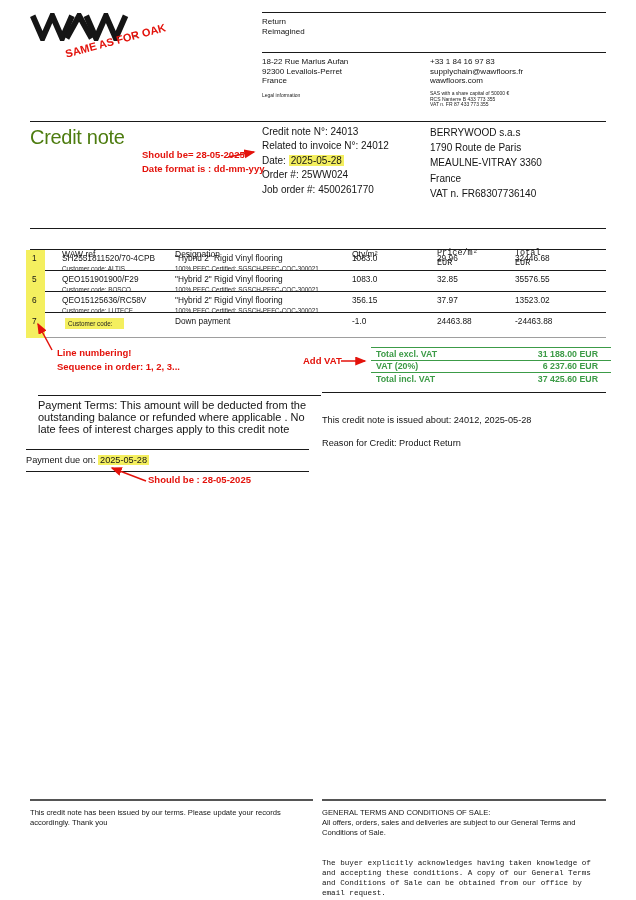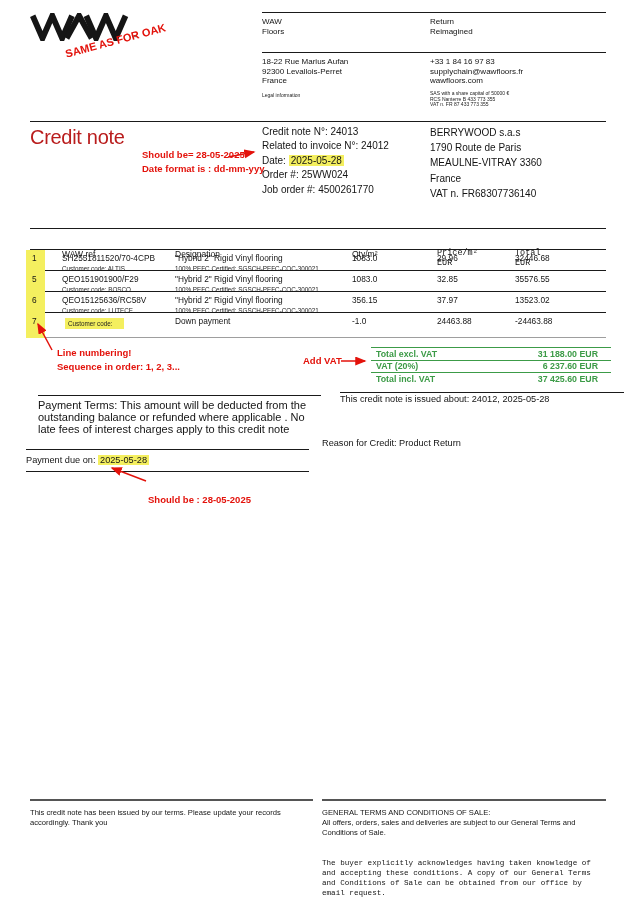--- a/index.html
+++ b/index.html
@@ -11,42 +11,42 @@
   .logo { position:absolute; left:30px; top:13px; width:100px; height:28px; }
   .logo polyline { fill:none; stroke:#151515; stroke-width:6.5; }
   .logo-tm { position:absolute; left:131px; top:34px; font-size:6px; color:#151515; }
 
   
   .red-note { position:absolute; color:var(--red); font-weight:bold; font-size:9.5px; line-height:13.5px; white-space:nowrap; }
   .oak-note { left:64px; top:48px; font-size:11px; transform:rotate(-15deg); transform-origin:left top; }
   .date-note { left:142px; top:148px; }
   .numbering-note { left:57px; top:346px; }
   .addvat-note { left:303px; top:354px; }
-  .due-note { left:148px; top:493px; }
+  .due-note { left:148px; top:473px; }
   .arrow { position:absolute; overflow:visible; }
   .arrow line { stroke:var(--red); stroke-width:1.5; }
   #arrowhead path { fill:var(--red); }
   .a-date { left:226px; top:148px; width:34px; height:12px; }
   .a-row7 { left:30px; top:318px; width:30px; height:34px; }
   .a-vat  { left:340px; top:355px; width:30px; height:12px; }
   .a-due  { left:104px; top:463px; width:46px; height:20px; }
 
   
   .letterhead { position:absolute; left:262px; top:12px; width:344px; font-size:8px; line-height:9.5px; color:#141414; }
   .lh-row { display:flex; }
   .lh-row1 { border-top:1.5px solid #1a1a1a; padding-top:4px; height:40px; }
   .lh-row2 { border-top:1.5px solid #1a1a1a; padding-top:4px; height:39px; }
   .lh-col1 { width:168px; }
   .lh-col2 { width:176px; }
   .legal-label { font-size:5px; color:#222; }
   .legal-lines { font-size:5px; line-height:5.6px; color:#222; }
 
   
   .rule-top { position:absolute; left:30px; top:121px; width:576px; border-top:1.5px solid #1a1a1a; }
-  .doc-title { position:absolute; left:30px; top:126px; font-size:20px; font-weight:500; letter-spacing:-0.3px; color:#b91c1c; }
+  .doc-title { position:absolute; left:30px; top:126px; font-size:20px; font-weight:500; letter-spacing:-0.3px; color:#4d7c0f; }
   .doc-details { position:absolute; left:262px; top:125px; font-size:10px; line-height:14.4px; }
   .recipient { position:absolute; left:430px; top:125px; font-size:10px; line-height:15.2px; }
   .hl { background:var(--highlight); padding:0 2px; }
 
   
   .items-table { position:absolute; left:30px; top:228px; width:576px; font-size:8.3px; }
   .t-head { display:flex; border-top:1.5px solid #1a1a1a; border-bottom:1px solid #1a1a1a; height:22px; padding-top:20px; font-size:8.5px; }
   .th-two { white-space:pre-line; line-height:9.5px;font-family:Liberation Mono, monospace; }
   .t-row { display:flex; border-bottom:1px solid #1a1a1a; height:21px; padding-top:2.5px; position:relative; }
   .t-row-last { height:25px; border-bottom:1px solid #9e9e9e; }
@@ -62,21 +62,21 @@
   .cc-hl { display:inline-block; padding:2px 12px 2px 3px; margin-left:3px; }
 
   
   .totals { position:absolute; left:371px; top:347px; width:240px; color:var(--green); font-size:8.8px; font-weight:bold; }
   .tot-row { display:flex; border-top:1px solid var(--green); height:12.6px; align-items:center; }
   .tot-label { padding-left:5px; }
   .tot-value { margin-left:auto; padding-right:13px; }
 
   
   .pay-terms { position:absolute; left:38px; top:395px; width:283px; border-top:1px solid #1a1a1a; padding-top:4px; font-size:11px; line-height:11.8px; }
-  .issued-about { position:absolute; left:322px; top:392px; width:284px; border-top:1px solid #1a1a1a; padding-top:1px; font-size:9.2px;margin-left:18px; }
+  .issued-about { position:absolute; left:322px; top:392px; width:284px; border-top:1px solid #1a1a1a; padding-top:22px; font-size:9.2px; }
   .reason { position:absolute; left:322px; top:438px; font-size:9.2px; }
   .due-block { position:absolute; left:26px; top:449px; width:283px; border-top:1px solid #1a1a1a; border-bottom:1px solid #1a1a1a; padding:5px 0 6px; font-size:9.2px; }
 
   
   .footer-left { position:absolute; left:30px; top:799px; width:283px; border-top:2px solid #555; padding-top:7px; font-size:7.6px; line-height:10px; }
   .footer-right { position:absolute; left:322px; top:799px; width:284px; border-top:2px solid #555; padding-top:7px; font-size:7.6px; line-height:10px; }
   .footer-right .p2 { margin-top:20px;font-family:Liberation Mono, monospace; }
   .defs-svg { position:absolute; width:0; height:0; }
 </style>
 </head>
@@ -96,24 +96,20 @@
     <polyline points="3,3 14,27 25,3 36,27 47,3"></polyline>
     <polyline points="41,27 55,3 69,27"></polyline>
     <polyline points="63,3 74,27 85,3 96,27 107,3"></polyline>
   </svg>
   <span class="logo-tm">™</span>
 
   <div class="red-note oak-note">SAME AS FOR OAK</div>
 
   <div class="letterhead">
     <div class="lh-row lh-row1">
-      <div class="lh-col1">
-        <div>WAW</div>
-        <div>Floors</div>
-      </div>
       <div class="lh-col2">
         <div>Return</div>
         <div>Reimagined</div>
       </div>
     </div>
     <div class="lh-row lh-row2">
       <div class="lh-col1">
         <div>18-22 Rue Marius Aufan</div>
         <div>92300 Levallois-Perret</div>
         <div>France</div>

